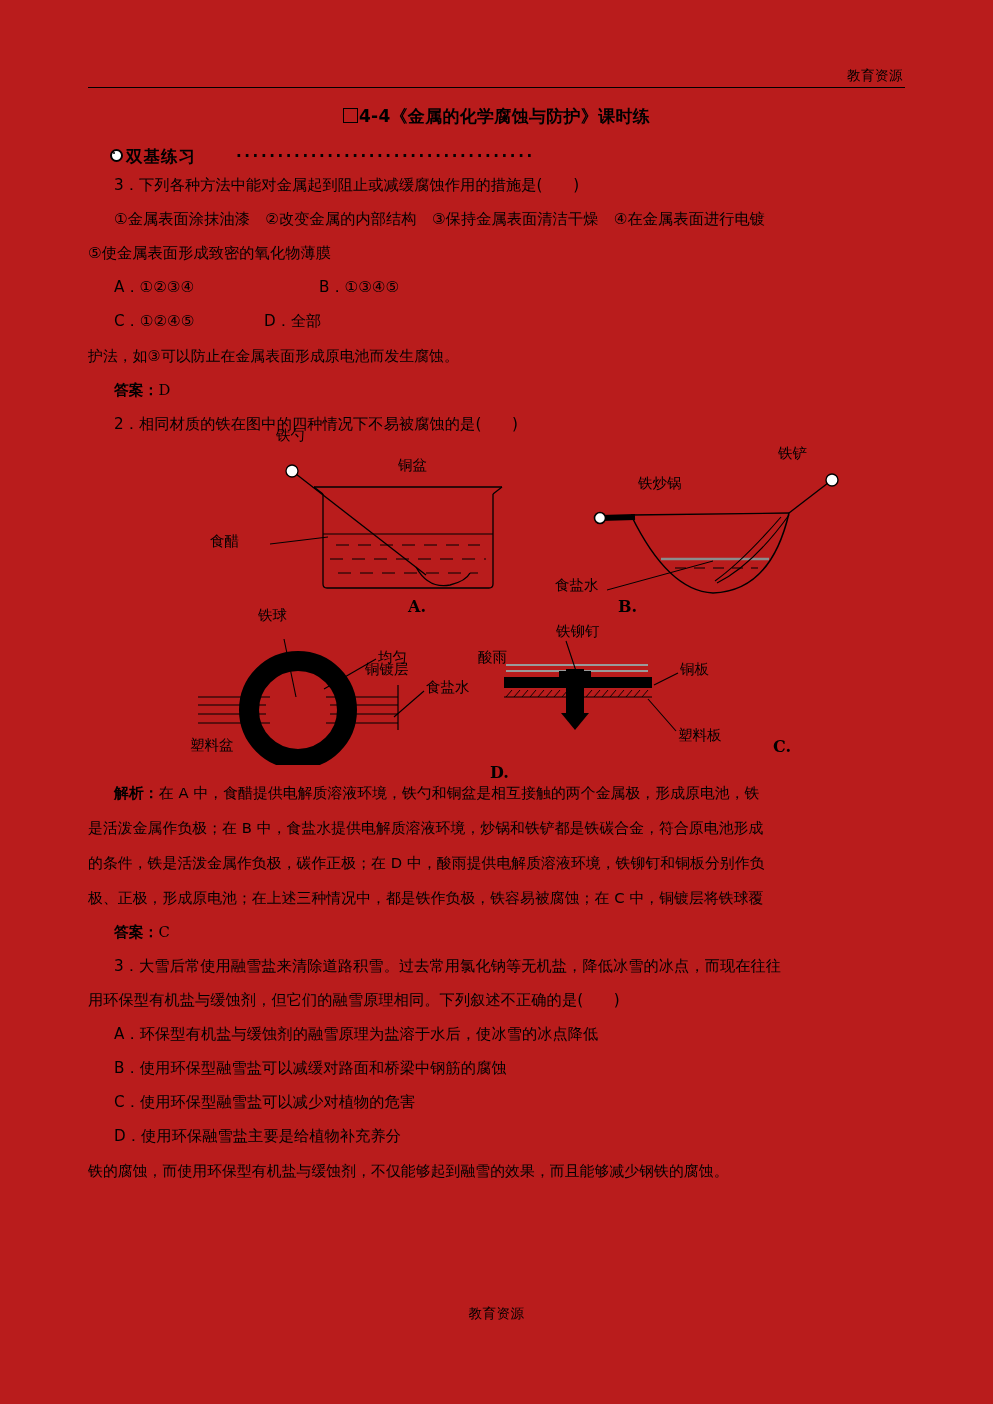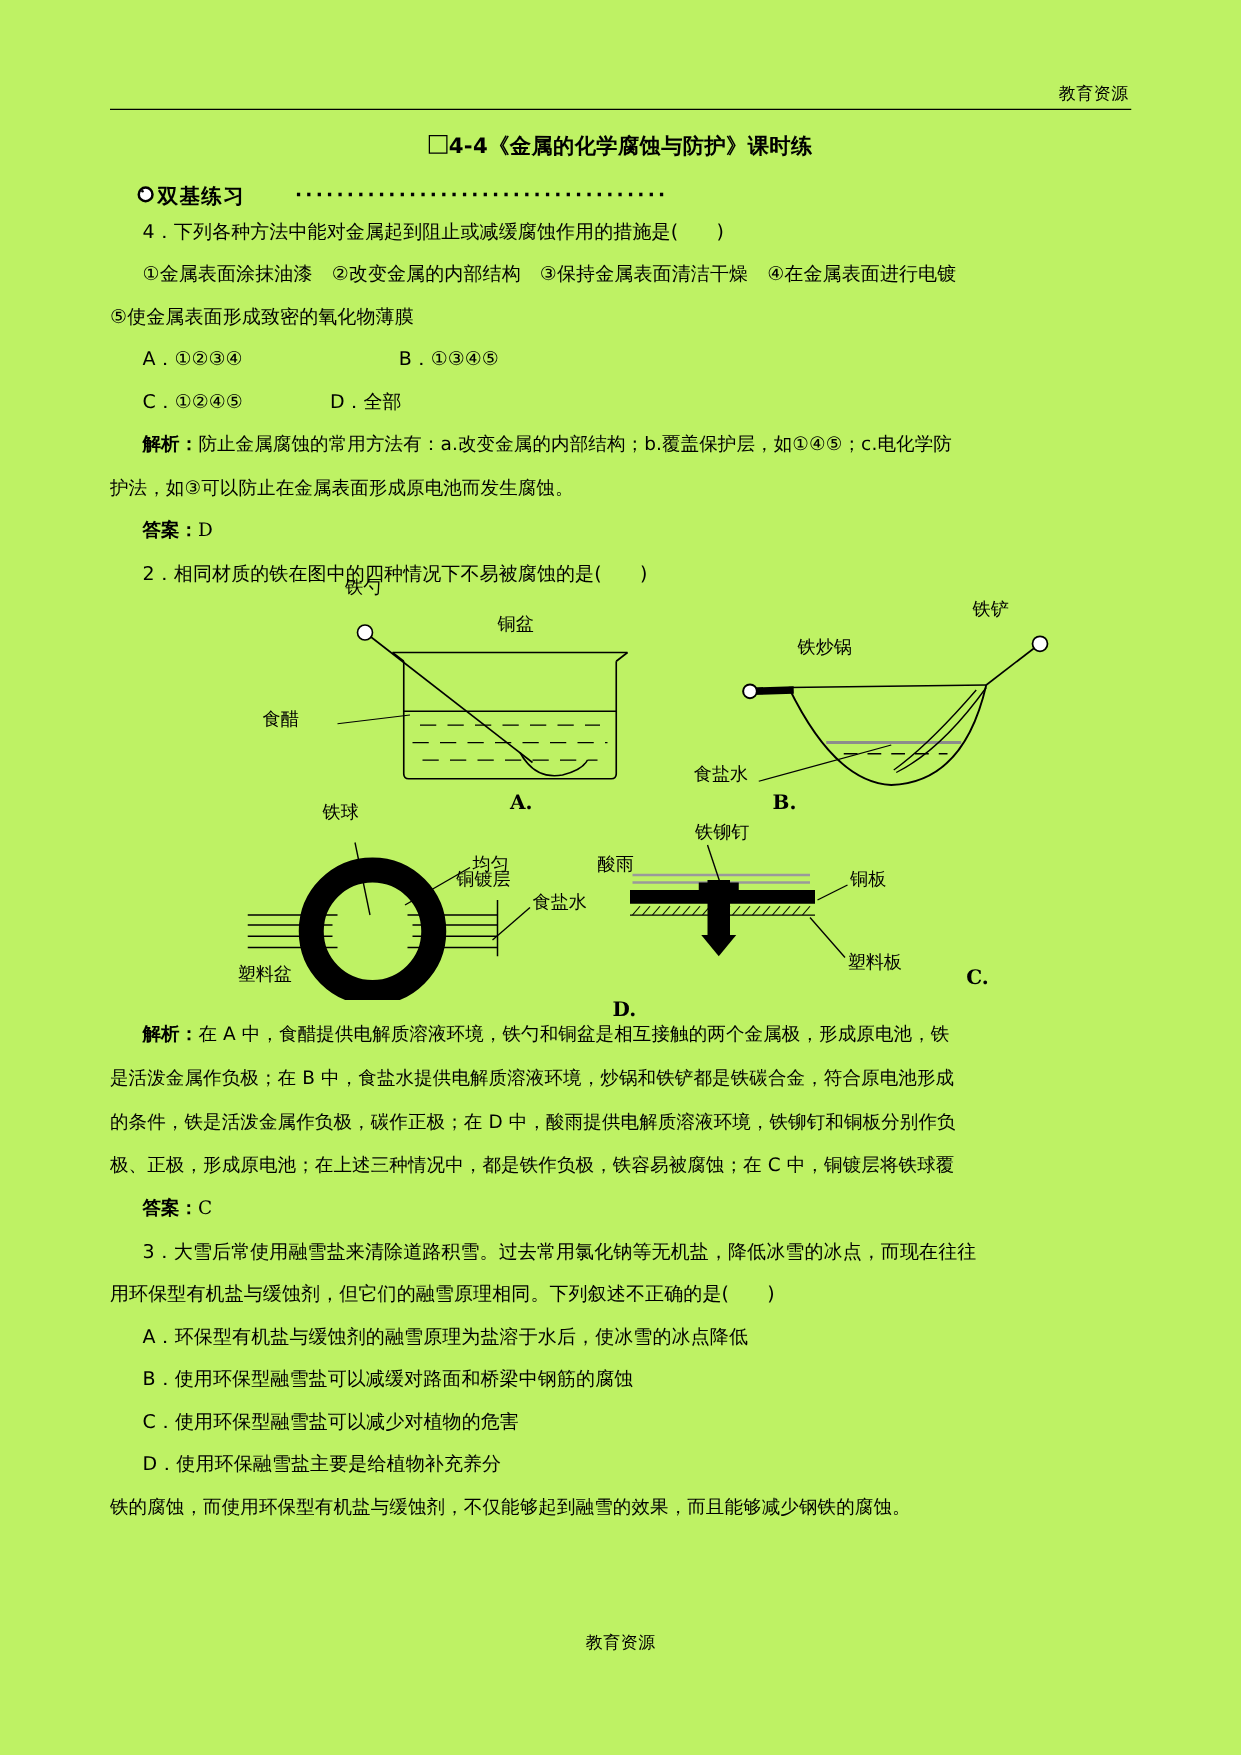--- a/index.html
+++ b/index.html
@@ -9,21 +9,21 @@
     background: #ffffff;
   }
   body {
     font-family: "DejaVu Sans", "Liberation Sans", sans-serif;
     color: #000000;
   }
   .page {
     position: relative;
     width: 993px;
     height: 1404px;
-    background: #bef264;
+    background: #b91c1c;
     overflow: hidden;
     box-sizing: border-box;
   }
   .content {
     position: absolute;
     left: 88px;
     top: 0;
     width: 817px;
   }
 
@@ -190,32 +190,31 @@
     </div>
 
     <div class="doc-title"><span class="tofu"></span><span>4-4《金属的化学腐蚀与防护》课时练</span></div>
 
     <div class="section-head">
       <span class="bullet-ring"></span>
       <span class="section-title">双基练习</span>
       <span class="dot-leader">····································</span>
     </div>
 
-    <div class="q-line indent">4．下列各种方法中能对金属起到阻止或减缓腐蚀作用的措施是(　　)</div>
+    <div class="q-line indent">3．下列各种方法中能对金属起到阻止或减缓腐蚀作用的措施是(　　)</div>
     <div class="q-line indent">①金属表面涂抹油漆　②改变金属的内部结构　③保持金属表面清洁干燥　④在金属表面进行电镀</div>
     <div class="q-line">⑤使金属表面形成致密的氧化物薄膜</div>
     <div class="opt-row">
       <span class="opt-a">A．①②③④</span>
       <span>B．①③④⑤</span>
     </div>
     <div class="opt-row">
       <span class="opt-c">C．①②④⑤</span>
       <span>D．全部</span>
     </div>
-    <div class="exp-line indent"><span class="exp-label">解析：</span><span>防止金属腐蚀的常用方法有：a.改变金属的内部结构；b.覆盖保护层，如①④⑤；c.电化学防</span></div>
     <div class="exp-line">护法，如③可以防止在金属表面形成原电池而发生腐蚀。</div>
     <div class="ans-line"><span class="exp-label">答案：</span><span class="mono-serif">D</span></div>
 
     <div class="q-line indent">2．相同材质的铁在图中的四种情况下不易被腐蚀的是(　　)</div>
 
     <div class="figures">
 
       <div class="fig" style="left:170px; top:4px; width:300px; height:150px;">
         <svg width="300" height="150" viewBox="0 0 300 150">
 

